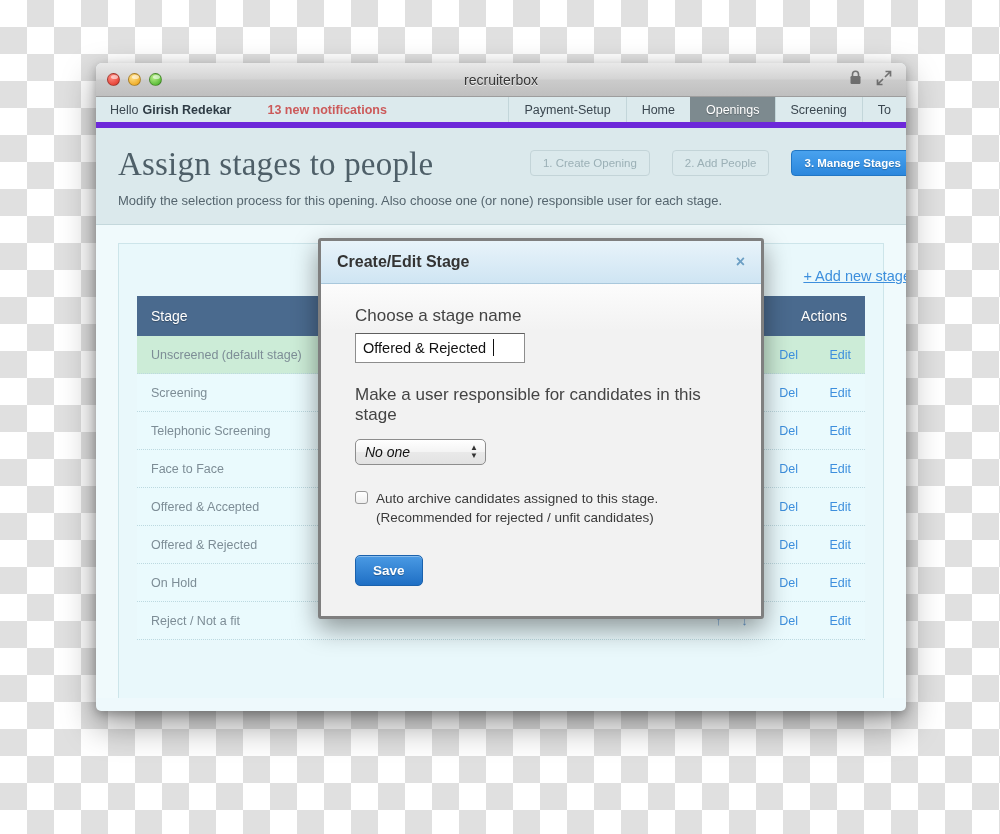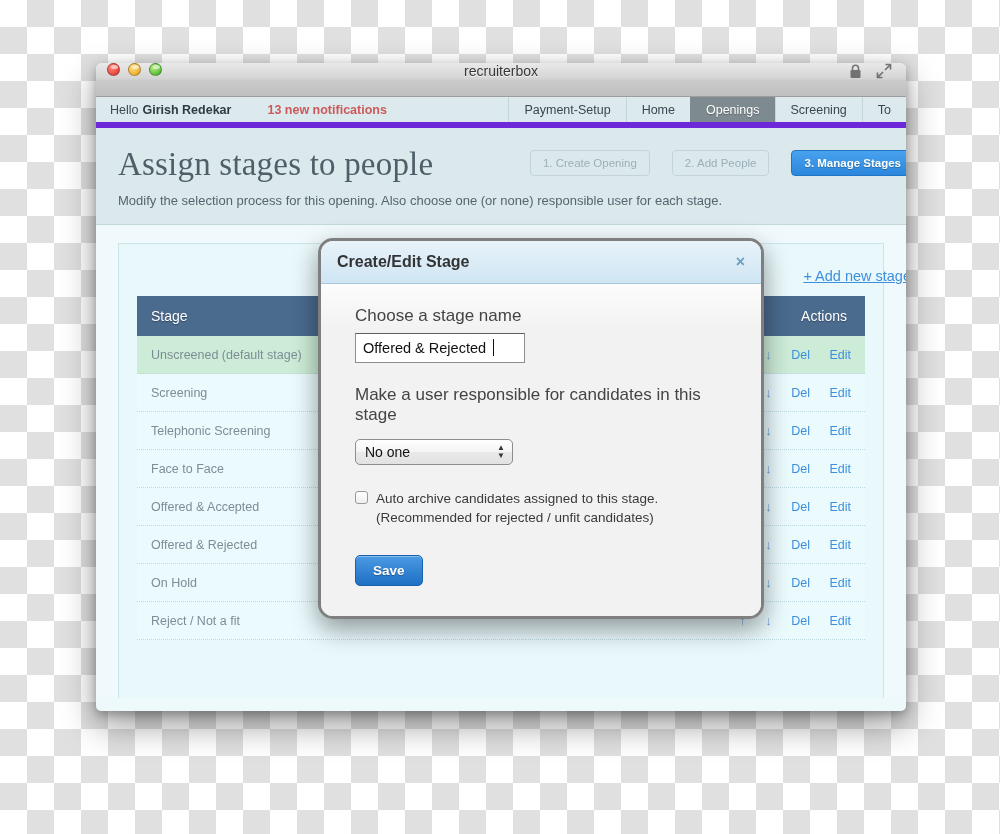--- a/index.html
+++ b/index.html
@@ -34,21 +34,21 @@
     overflow: hidden;
   }
 
   
   .titlebar {
     position: relative;
     height: 34px;
     background: linear-gradient(to bottom, #e9e9e9 0%, #d4d4d4 48%, #cbcbcb 52%, #bfbfbf 100%);
     border-bottom: 1px solid #9d9d9d;
     display: flex;
-    align-items: flex-start;
+    align-items: center;
     gap: 48px;
   }
   .traffic {
     display: flex;
     gap: 8px;
     margin-left: 11px;
   }
   .dot {
     width: 13px; height: 13px;
     border-radius: 50%;
@@ -230,34 +230,34 @@
     white-space: nowrap;
     padding-right: 18px;
   }
   td.actions .arrow {
     color: #6b9fd4;
     margin-left: 16px;
     font-size: 13px;
   }
   td.actions .lnk {
     color: #3d8fdd;
-    margin-left: 16px;
+    margin-left: 28px;
     font-size: 12.5px;
     text-align: right;
   }
 
   
   .modal {
     position: absolute;
     left: 318px;
     top: 238px;
     width: 446px;
     background: #f2f2f2;
     border: 3px solid #7f7f7f;
-    border-radius: 15px;
+    border-radius: 3px;
     box-shadow: 0 10px 26px rgba(0,0,0,0.40);
     overflow: hidden;
     z-index: 50;
   }
   .modal-head {
     background: linear-gradient(to bottom, #e8f3fa, #cfe5f3);
     border-bottom: 1px solid #a9c8dc;
     padding: 12px 16px;
     display: flex;
     align-items: center;
@@ -306,28 +306,29 @@
   .group { margin-top: 22px; }
 
   .select-wrap {
     display: inline-block;
     position: relative;
     margin-top: 7px;
   }
   select.styled {
     -webkit-appearance: none;
     appearance: none;
-    width: 158px;
+    width: 131px;
     padding: 4px 28px 4px 9px;
     font-size: 14px;
     font-family: "Liberation Sans", sans-serif;
     color: #111;
     border: 1px solid #8d8d8d;
     border-radius: 5px;
     background: linear-gradient(to bottom, #ffffff 0%, #f4f4f4 48%, #e9e9e9 52%, #e2e2e2 100%);
+    font-style: italic;
   }
   .sel-arrows {
     position: absolute;
     right: 8px;
     top: 50%;
     transform: translateY(-50%);
     pointer-events: none;
     display: flex;
     flex-direction: column;
     gap: 2px;

